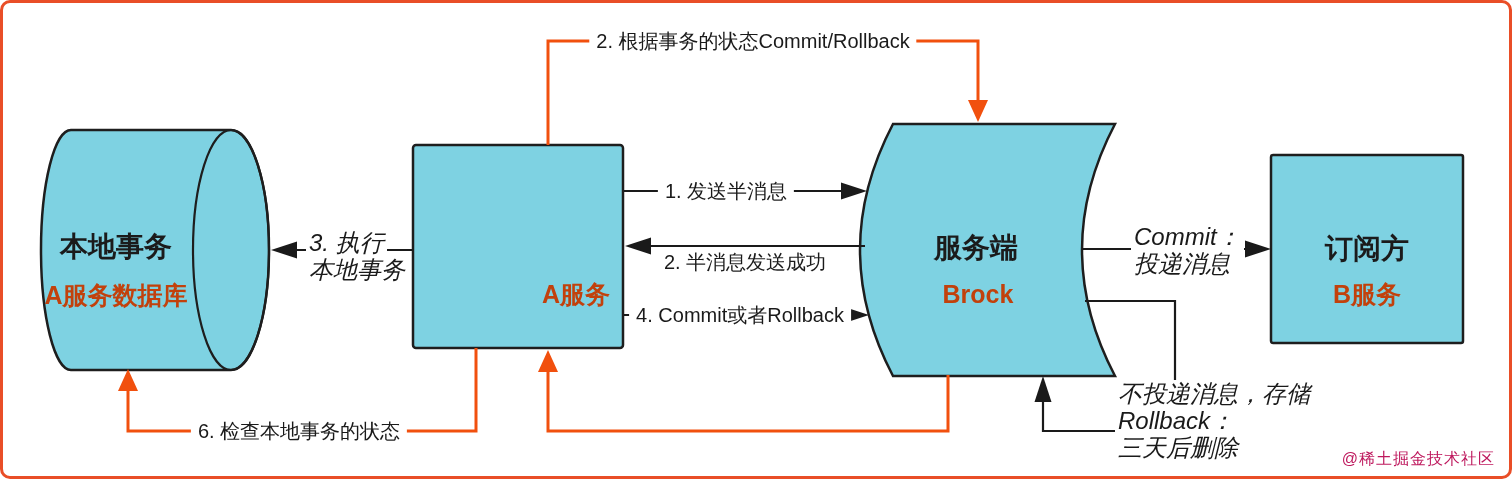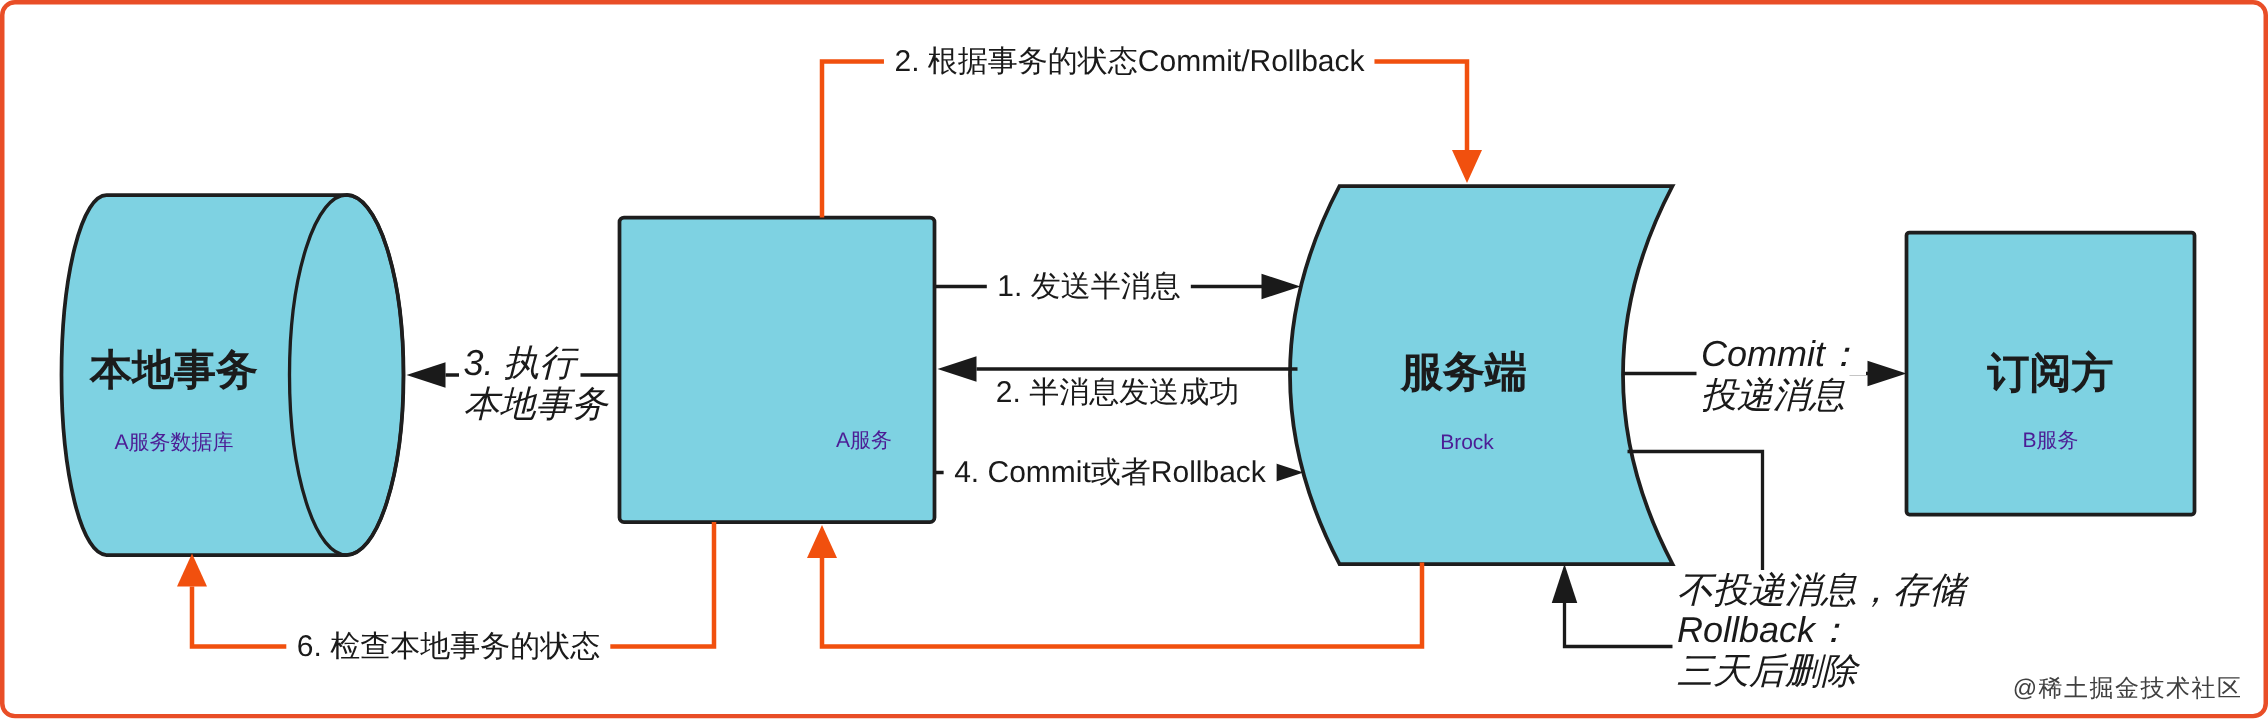--- a/index.html
+++ b/index.html
@@ -29,40 +29,41 @@
     transform:translate(-50%,-50%);
     font-size:28px;
     font-weight:bold;
     color:#1b1b1b;
     white-space:nowrap;
     background:transparent;
   }
   .node-sub{
     position:absolute;
     transform:translate(-50%,-50%);
-    font-size:14px;
-    color:#4c1d95;
+    font-size:25px;
+    color:#c2410c;
     white-space:nowrap;
     background:transparent;
+    font-weight:bold;
   }
   .multiline{
     position:absolute;
     font-size:24px;
     color:#1a1a1a;
     line-height:26px;
     white-space:nowrap;
     font-style:italic;
   }
   .multiline span{display:inline-block;background:#fff;padding:0 3px;}
   .multiline div{line-height:27px;}
   .watermark{
     position:absolute;
     right:14px;bottom:6px;
     font-size:16px;
-    color:#404040;
+    color:#be185d;
     letter-spacing:1px;
   }
 </style>
 </head>
 <body>
 
 <div class="canvas">
 
   <svg viewBox="0 0 1512 479">
 

